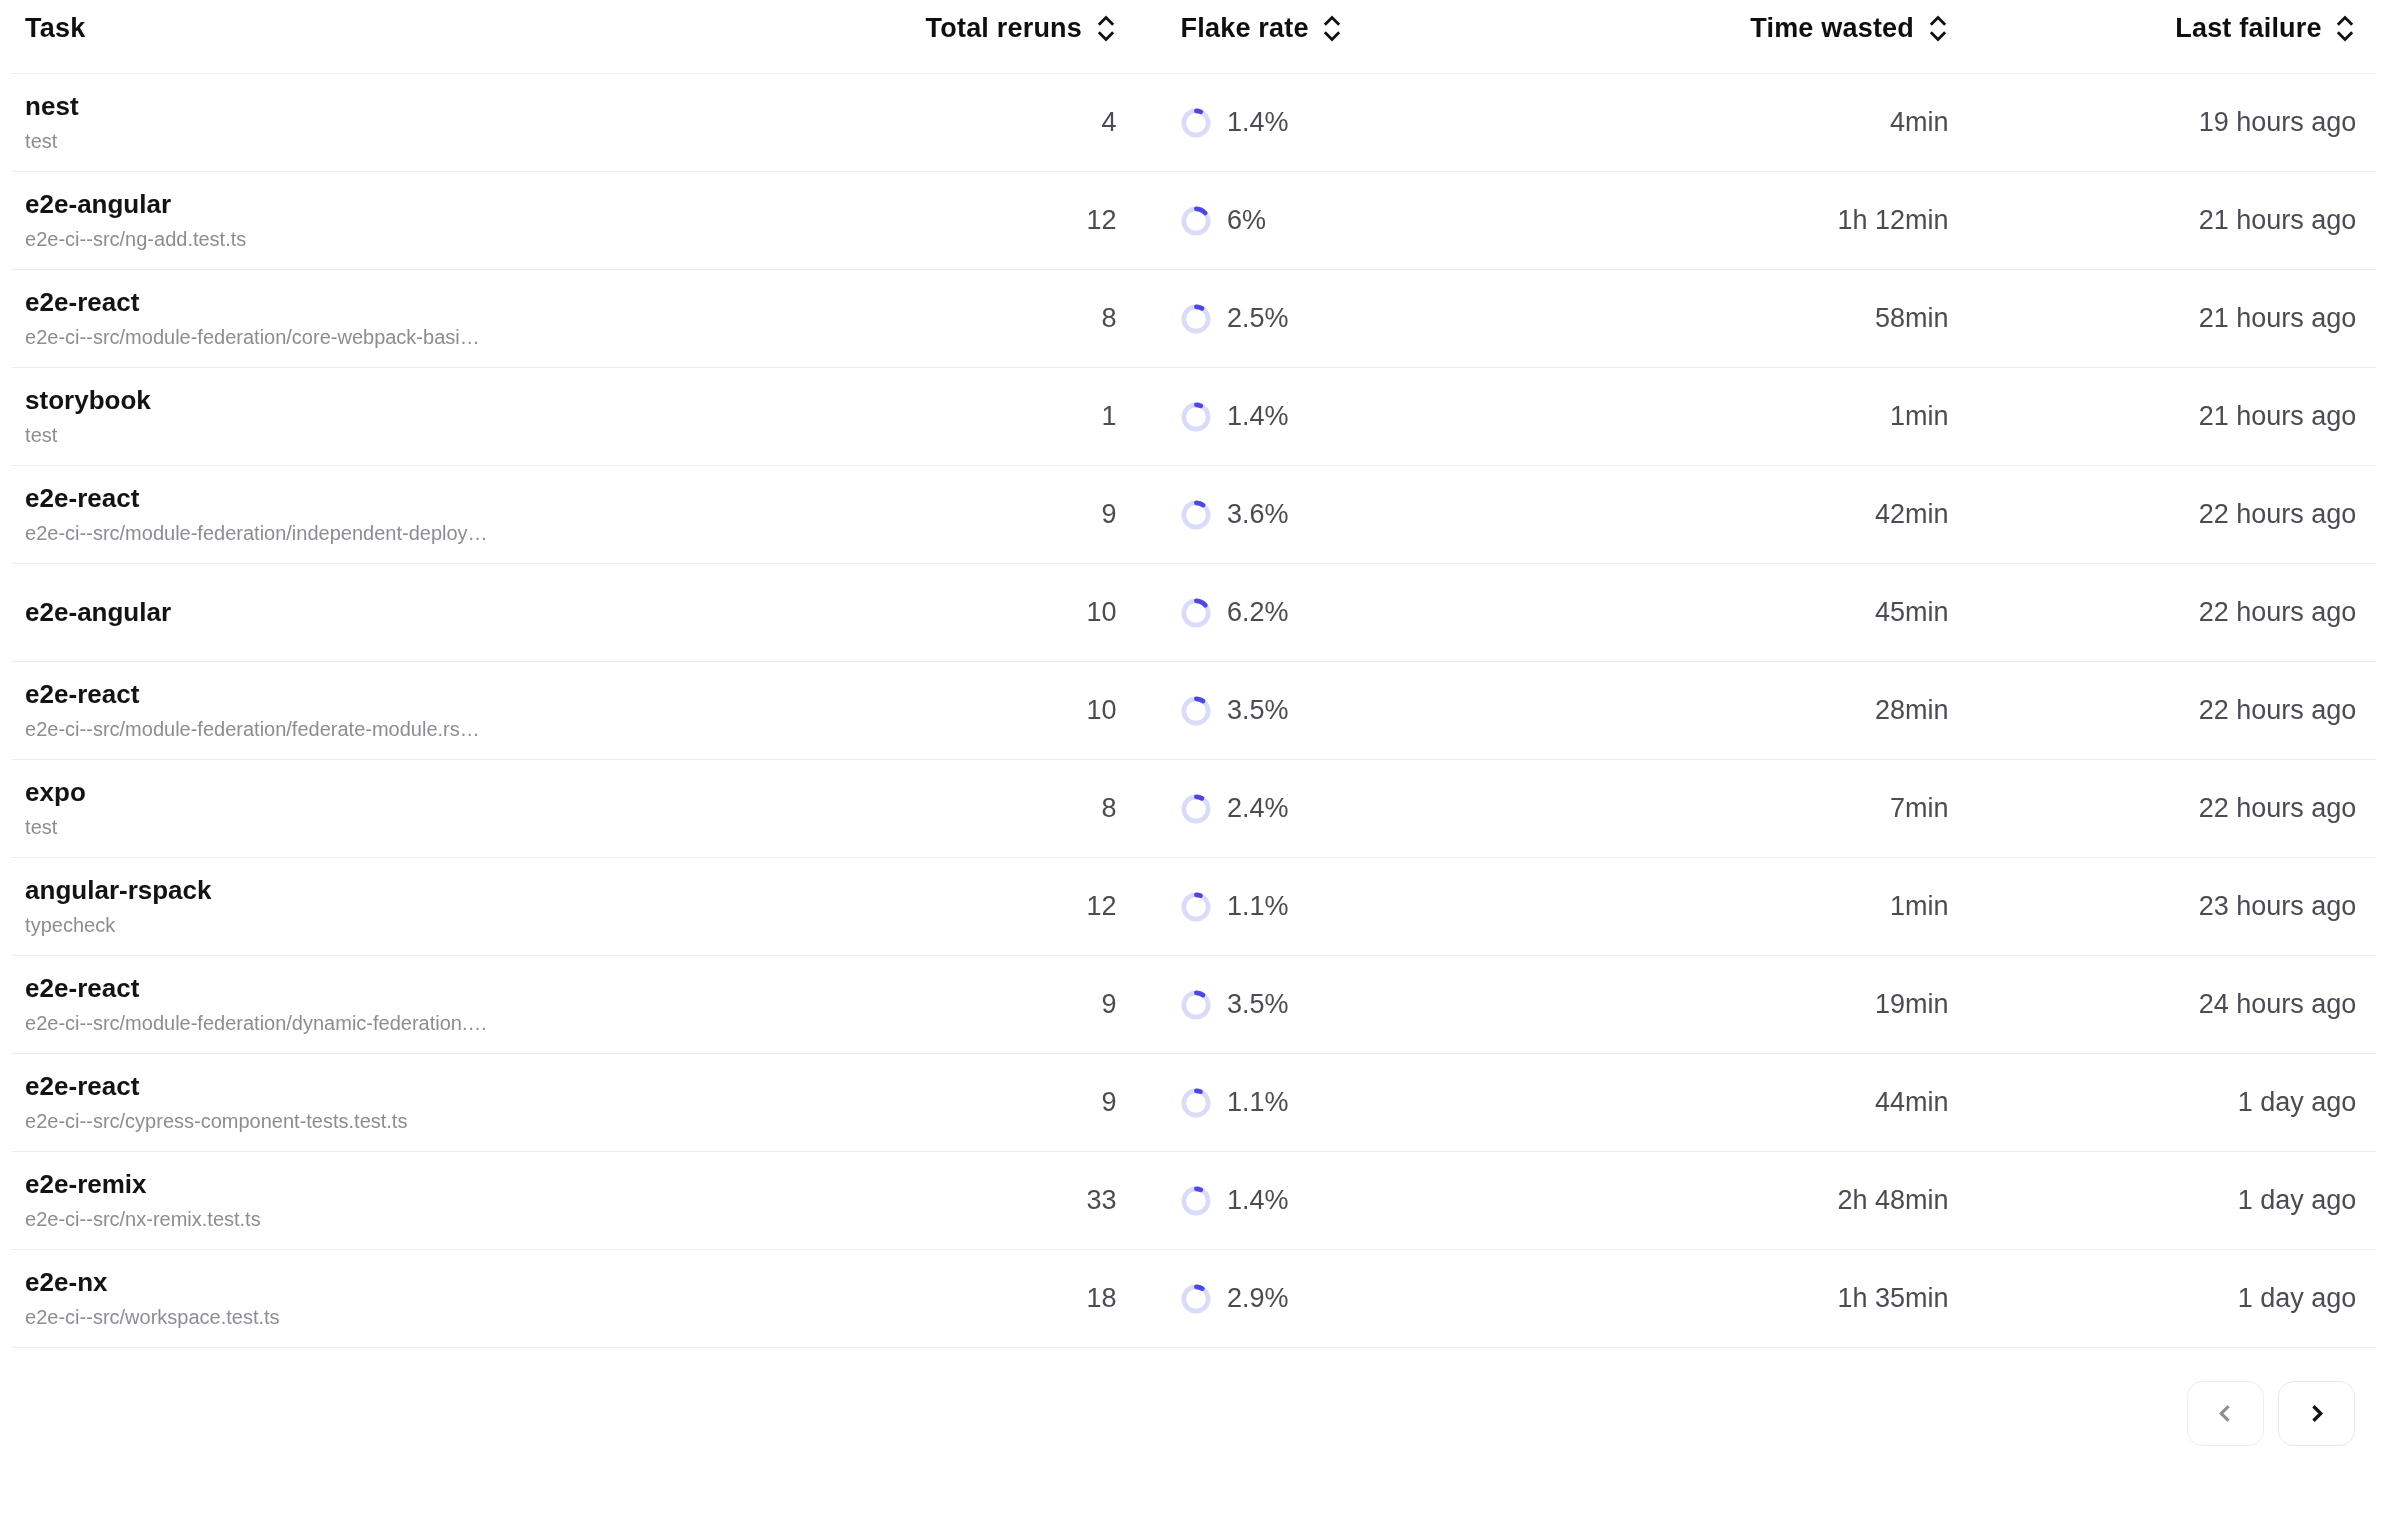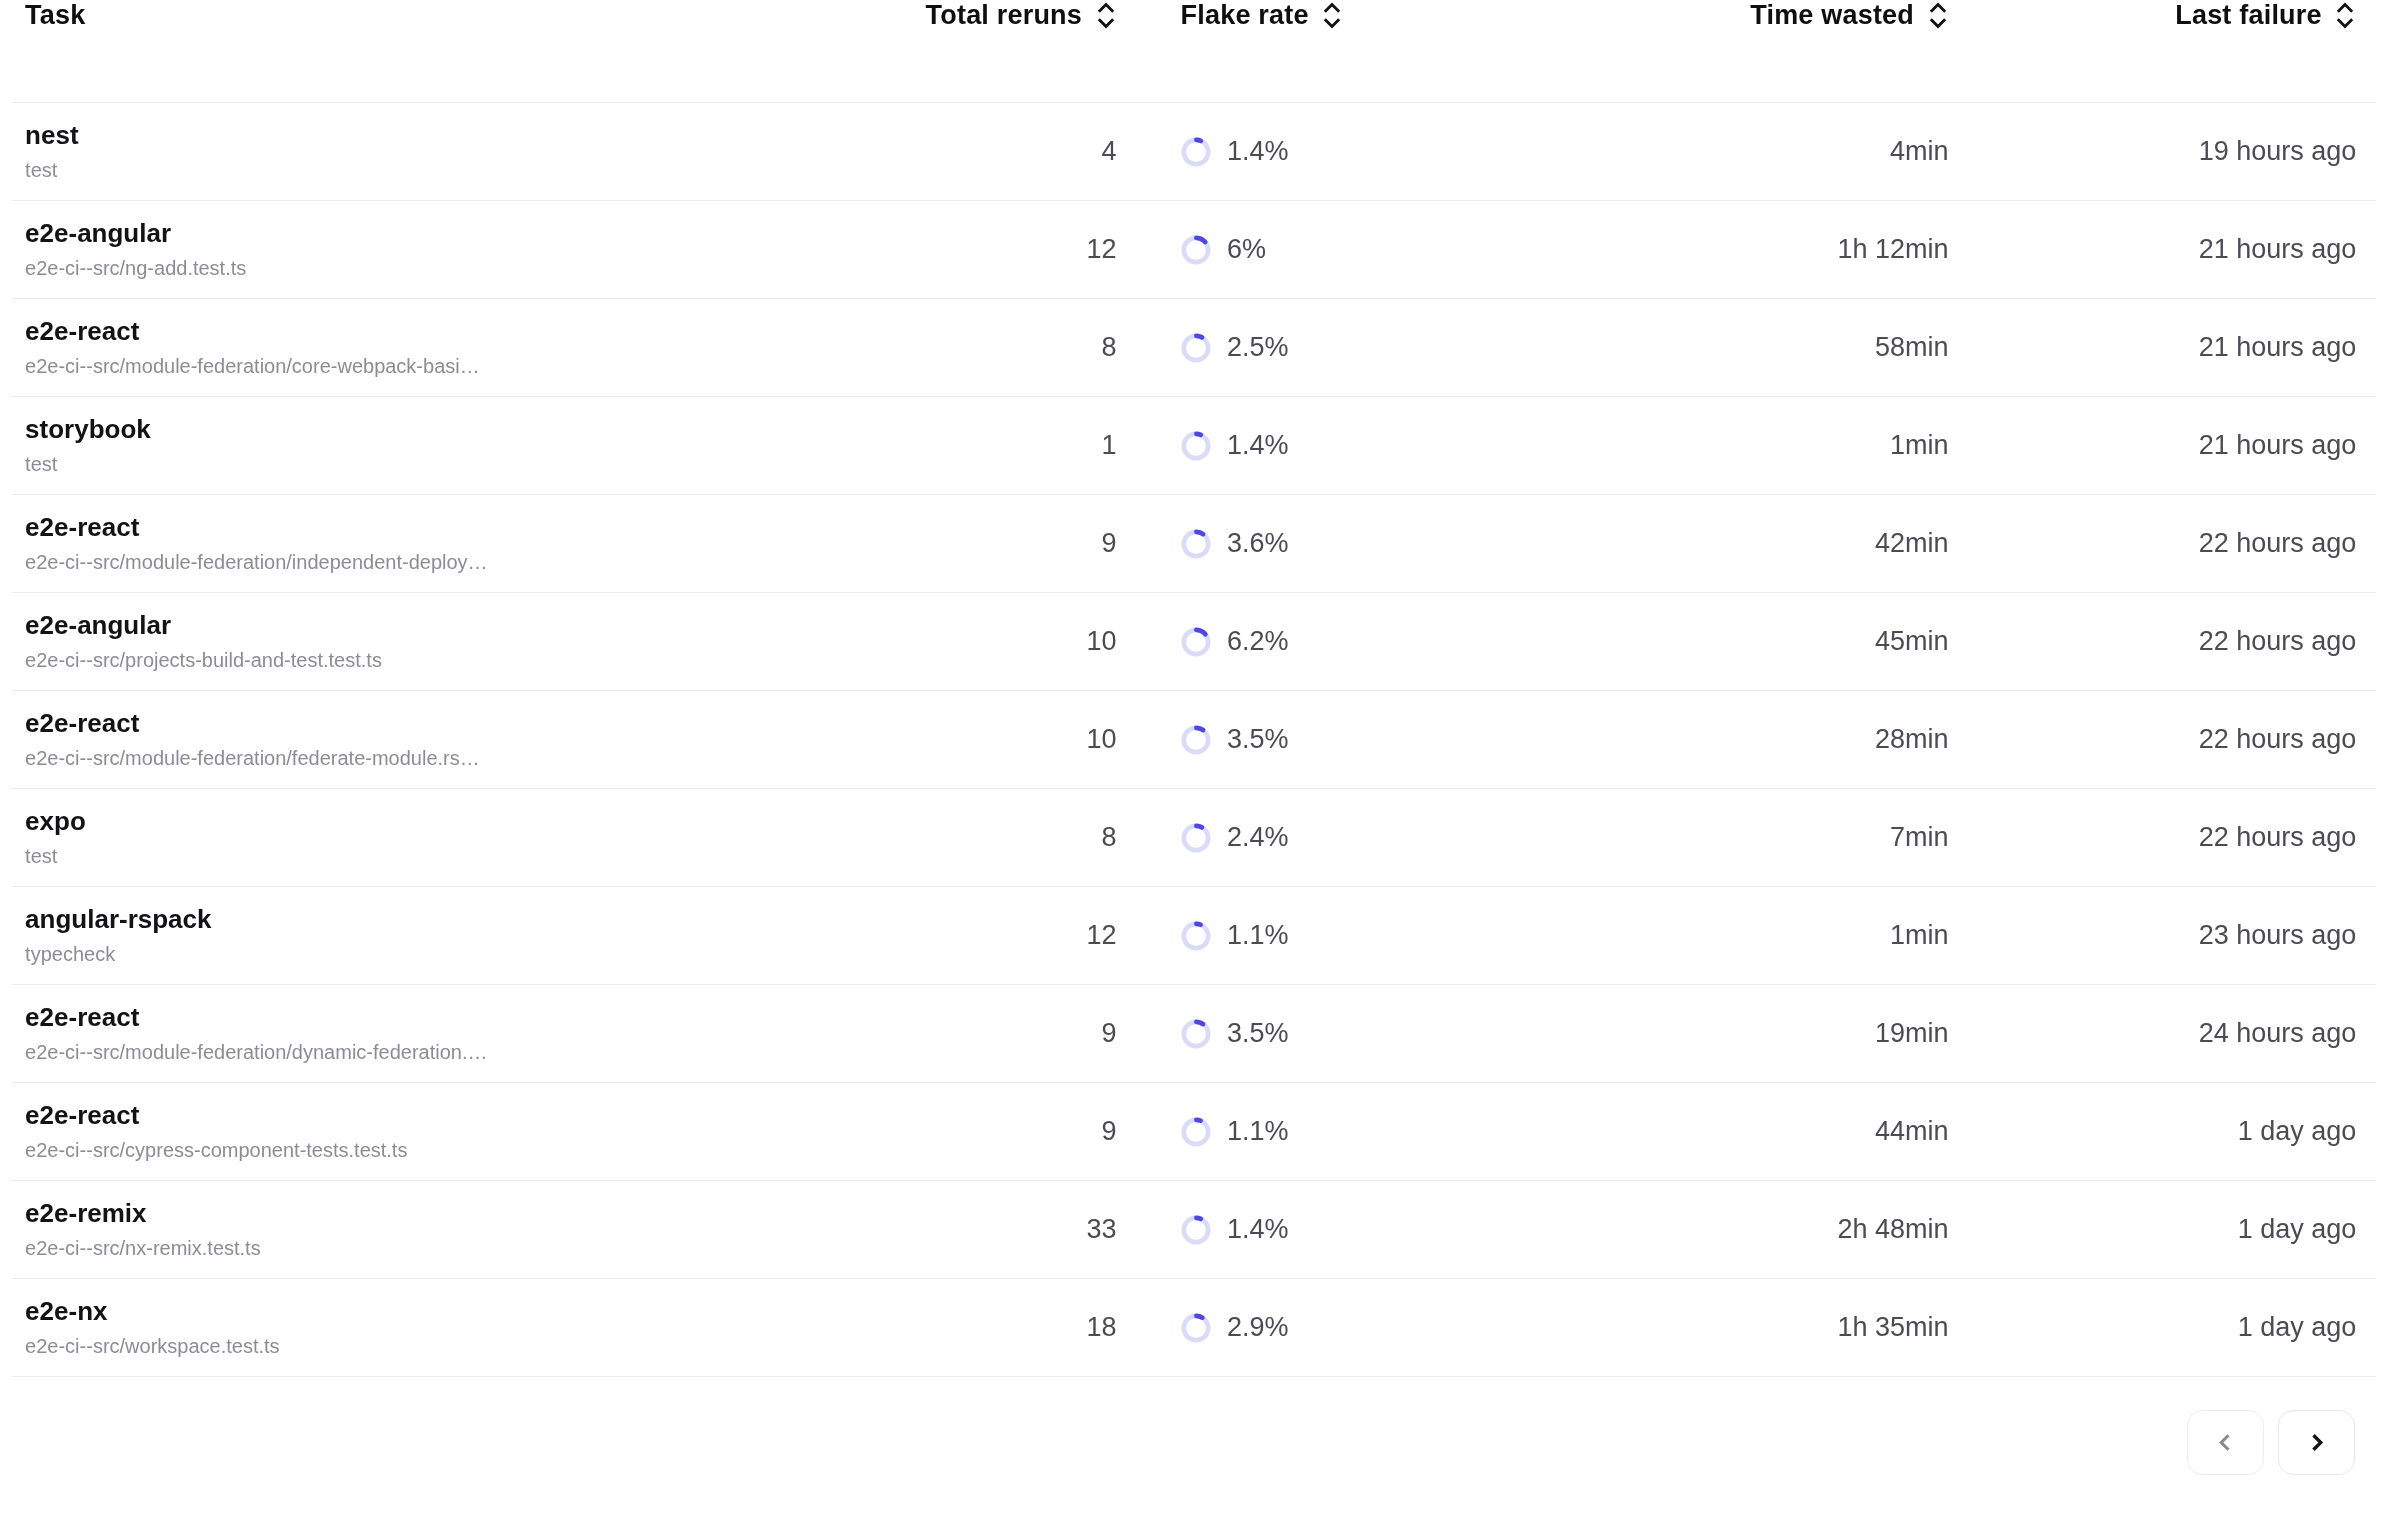--- a/index.html
+++ b/index.html
@@ -13,22 +13,22 @@
   .table {
     margin: 0 21px 0 11.6px;
     width: 2364px;
   }
   .hrow, .row {
     display: flex;
     align-items: center;
     border-bottom: 1.9px solid #ebebef;
   }
   .hrow {
-    height: 103px;
-    align-items: flex-start;
+    height: 74px;
+    align-items: center;
     padding-bottom: 16.4px;
   }
   .row { height: 98px; cursor: pointer; }
   .cell { white-space: nowrap; }
 
   
   .c-task    { width: 956px; padding-left: 13.5px; }
   .c-reruns  { width: 149px; display: flex; justify-content: flex-end; }
   .c-flake   { width: 450px; padding-left: 64px; display: flex; align-items: center; }
   .c-time    { width: 382px; display: flex; justify-content: flex-end; }
@@ -268,21 +268,20 @@
       <span class="val">42min</span>
     </div>
     <div class="cell c-failure">
       <span class="val">22 hours ago</span>
     </div>
   </div>
 
   <div class="row">
     <div class="cell c-task">
       <div class="task-name">e2e-angular</div>
-      <div class="task-target">e2e-ci--src/projects-build-and-test.test.ts</div>
     </div>
     <div class="cell c-reruns">
       <span class="val">10</span>
     </div>
     <div class="cell c-flake">
       <span class="donut">
         <svg width="30" height="30" viewBox="0 0 32 32">
           <circle class="donut-track" cx="16" cy="16" r="13" fill="none" stroke-width="5" stroke="#dadbf8"></circle>
           <circle class="donut-arc" cx="16" cy="16" r="13" fill="none" stroke-width="5" stroke-linecap="round" stroke="#4f46e5" stroke-dasharray="10.913543812720544 70.76786518061408" stroke-dashoffset="20.420352248333657"></circle>
         </svg>

